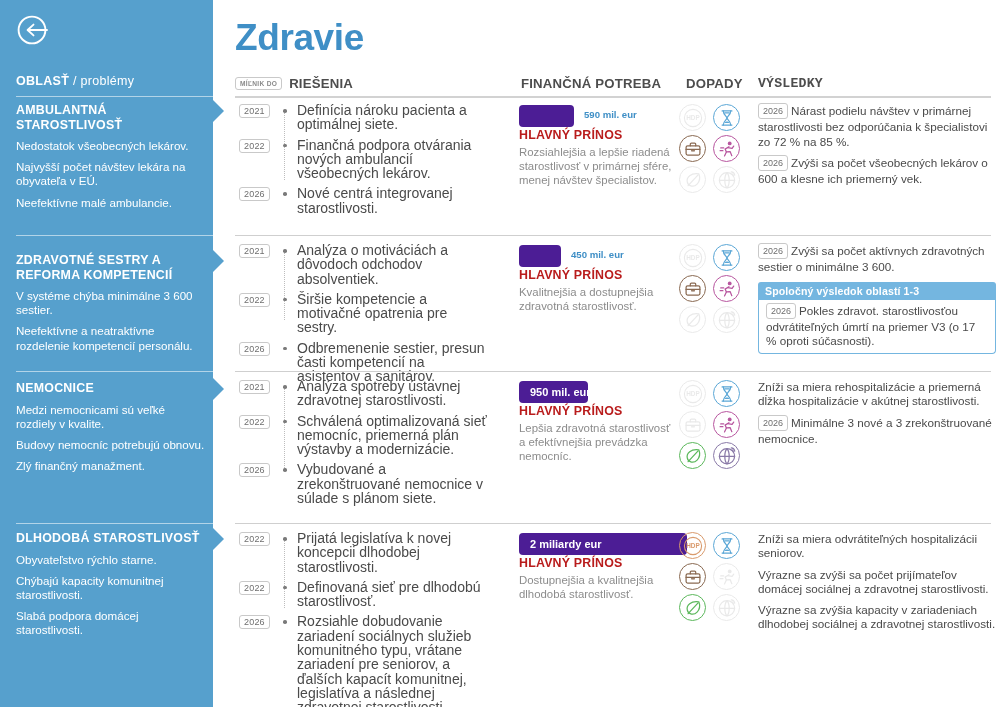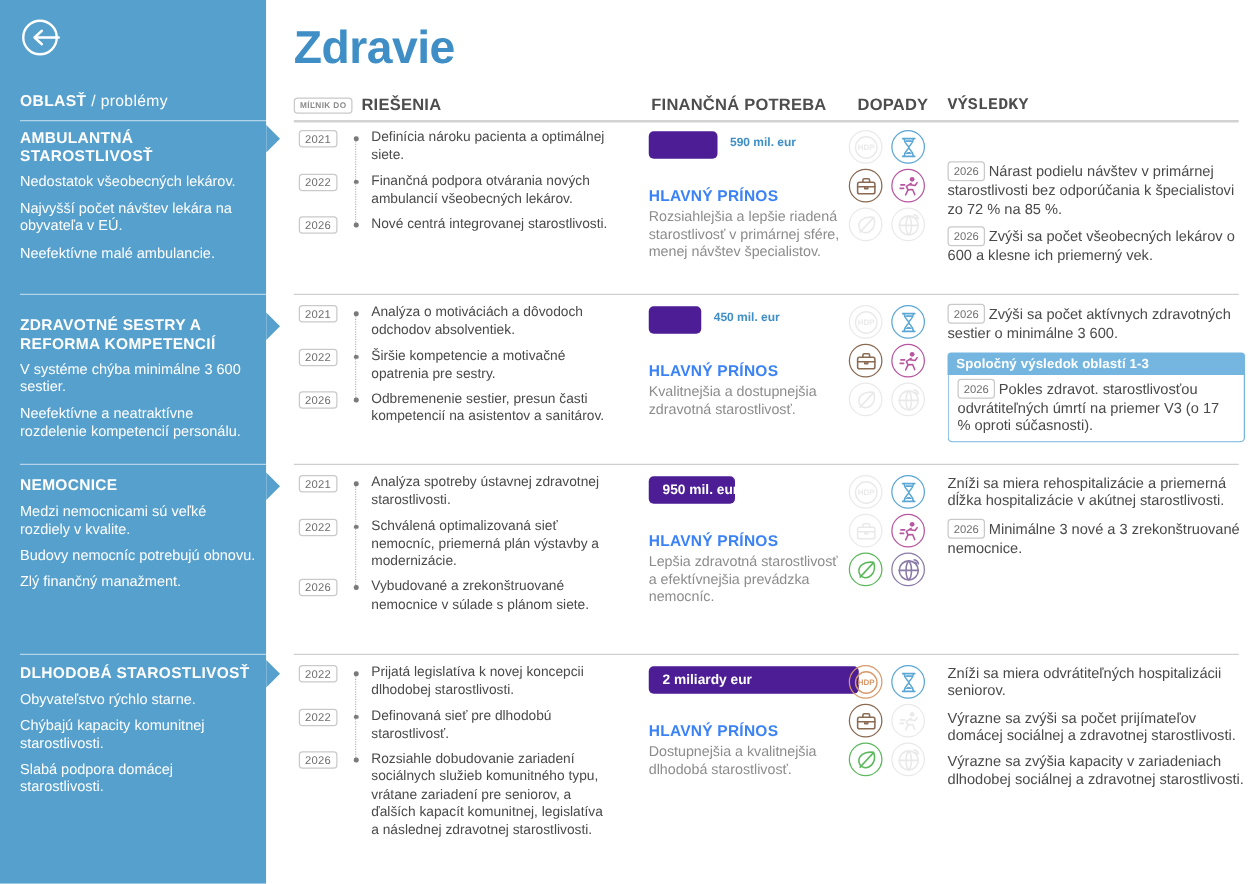--- a/index.html
+++ b/index.html
@@ -58,29 +58,29 @@
 
   
   .sol{position:absolute;width:255px;}
   .sol-item{position:relative;padding-left:62px;margin-bottom:6px;}
   .yr{
     position:absolute;left:4px;top:1px;
     border:1px solid #c9c9c9;border-radius:3px;background:#fff;
     font-size:9px;color:#6f6f6f;padding:1px 4px 1px 4px;letter-spacing:.2px;
   }
   .dot{position:absolute;left:48px;top:6px;width:3.5px;height:3.5px;border-radius:50%;background:#7a7a7a;}
-  .sol-txt{font-size:11px;line-height:14.3px;color:#4a4a4a;}
+  .sol-txt{font-size:14px;line-height:14.3px;color:#4a4a4a;}
   .dashline{position:absolute;left:49px;width:1px;border-left:1px dotted #bdbdbd;}
 
   
   .fin{position:absolute;width:160px;}
   .bar{height:22px;border-radius:4px;background:#4c1d95;position:relative;}
   .bar-lbl-out{position:absolute;left:100%;margin-left:10px;top:4px;font-size:9.6px;font-weight:bold;color:#3f8fc6;white-space:nowrap;}
   .bar-lbl-in{position:absolute;left:11px;top:5px;font-size:11px;font-weight:bold;color:#fff;white-space:nowrap;}
-  .prinos-h{font-size:12.4px;font-weight:bold;color:#3b82f6;margin-top:23px;letter-spacing:.2px;}
+  .prinos-h{font-size:12.4px;font-weight:bold;color:#b91c1c;margin-top:1px;letter-spacing:.2px;}
   .prinos-t{font-size:11.4px;line-height:14.2px;color:#8c8c8c;margin-top:3px;}
 
   
   .imp{position:absolute;width:70px;}
   .imp-grid{display:grid;grid-template-columns:34px 34px;grid-auto-rows:31px;}
   .ic{width:27px;height:27px;border-radius:50%;border:1.6px solid #d8d8d8;position:relative;box-sizing:border-box;}
   .ic svg{position:absolute;left:50%;top:50%;transform:translate(-50%,-50%);}
 
   
   .res{position:absolute;width:238px;}
@@ -221,21 +221,21 @@
           <div class="ic" style="border-color: rgb(216, 216, 216); opacity: 0.55;">
             <svg width="27" height="27" viewBox="0 0 27 27">
               <circle cx="13.5" cy="13.8" r="7.6" stroke="#d8d8d8" fill="none" stroke-width="1.25" stroke-linecap="round" stroke-linejoin="round"></circle>
               <path d="M5.9 13.8 H21.1 M13.5 6.2 C16.4 9 16.4 18.6 13.5 21.4 C10.6 18.6 10.6 9 13.5 6.2 Z" stroke="#d8d8d8" fill="none" stroke-width="1.25" stroke-linecap="round" stroke-linejoin="round"></path>
               <path d="M17.8 5.4 C19.6 5.6 20.9 6.9 21.2 8.6" stroke="#d8d8d8" fill="none" stroke-width="1.25" stroke-linecap="round" stroke-linejoin="round"></path>
               <path d="M18.4 7.4 C19.2 7.6 19.6 8.1 19.8 8.8" stroke="#d8d8d8" fill="none" stroke-width="1.25" stroke-linecap="round" stroke-linejoin="round"></path>
             </svg>
           </div>
         </div>
       </div>
-      <div class="res" style="left: 545px; top: 104px; margin-top: 26px;">
+      <div class="res" style="left: 545px; top: 104px;">
         <div class="res-p"><span class="yr-in">2026</span><span>Nárast podielu návštev v primárnej starostlivosti bez odporúčania k špecialistovi zo 72 % na 85 %.</span></div>
         <div class="res-p"><span class="yr-in">2026</span><span>Zvýši sa počet všeobecných lekárov o 600 a klesne ich priemerný vek.</span></div>
       </div>
       <div class="row-rule" style="top: 235px;"></div>
       <div class="sol" style="left: 22px; top: 243px;">
         <div class="dashline" style="top: 8px; height: 69px;"></div>
         <div class="sol-item">
           <span class="yr">2021</span>
           <span class="dot"></span>
           <div class="sol-txt">Analýza o motiváciách a dôvodoch odchodov absolventiek.</div>

